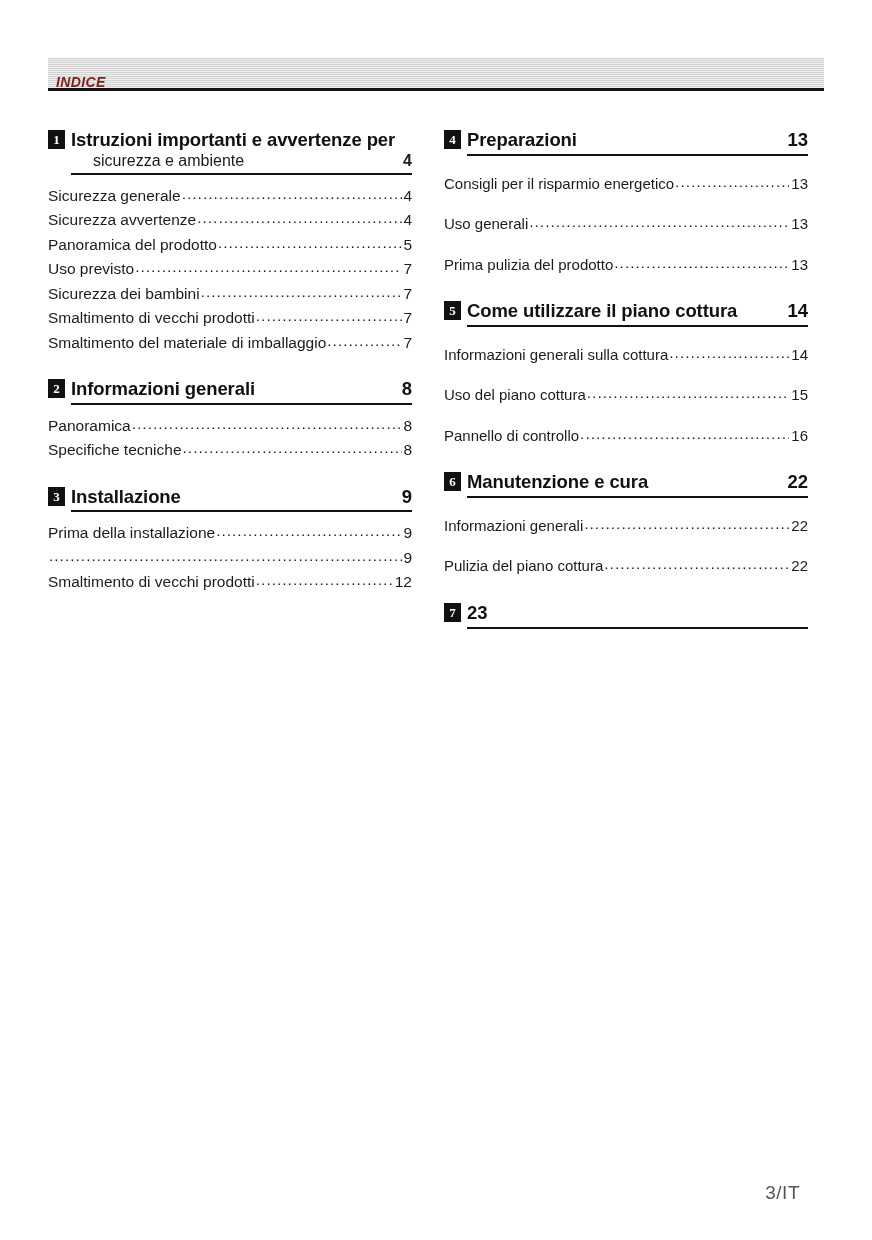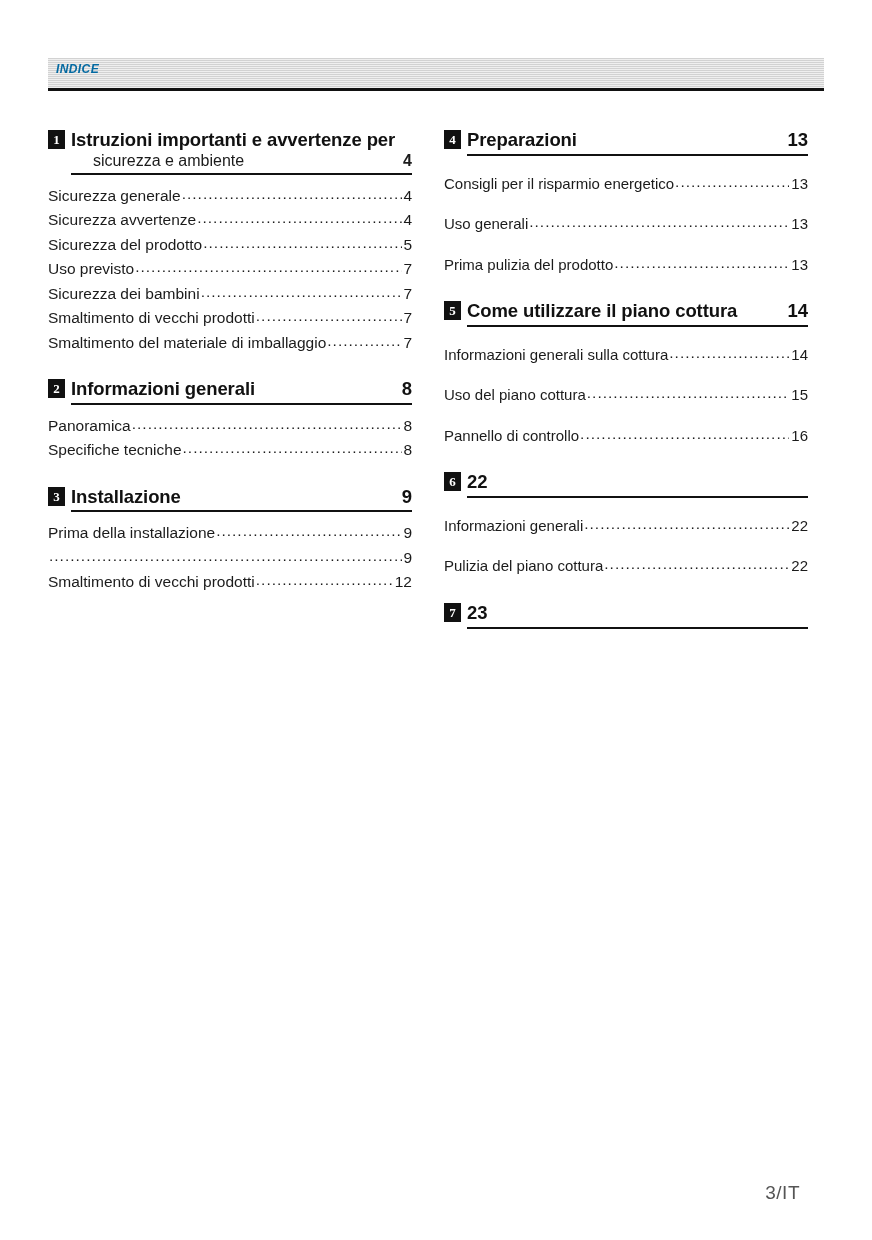--- a/index.html
+++ b/index.html
@@ -34,25 +34,25 @@
       repeating-linear-gradient(
         to bottom,
         #d2d2d2 0px, #d2d2d2 1px,
         #efefef 1px, #efefef 2px
       );
     border-bottom: 3px solid #111;
   }
   .header-title {
     position: absolute;
     left: 56px;
-    top: 62px;
-    font-size: 12px;
+    top: 74px;
+    font-size: 14px;
     font-weight: bold;
     letter-spacing: 0.4px;
-    color: #0369a1;
+    color: #7f1d1d;
     font-style: italic;
     background: transparent;
   }
   .header-title::after {
     content: "";
     display: block;
   }
 
   
   .col {
@@ -185,21 +185,21 @@
             <span class="label">Sicurezza generale</span>
             <span class="dots">..........................................................................................</span>
             <span class="pg">4</span>
           </div>
           <div class="entry">
             <span class="label">Sicurezza avvertenze</span>
             <span class="dots">..........................................................................................</span>
             <span class="pg">4</span>
           </div>
           <div class="entry">
-            <span class="label">Sicurezza del prodotto</span>
+            <span class="label">Panoramica del prodotto</span>
             <span class="dots">..........................................................................................</span>
             <span class="pg">5</span>
           </div>
           <div class="entry">
             <span class="label">Uso previsto</span>
             <span class="dots">..........................................................................................</span>
             <span class="pg">7</span>
           </div>
           <div class="entry">
             <span class="label">Sicurezza dei bambini</span>
@@ -315,20 +315,21 @@
             <span class="label">Pannello di controllo</span>
             <span class="dots">..........................................................................................</span>
             <span class="pg">16</span>
           </div>
         </div>
       </div>
       <div class="chapter">
         <div class="chapter-head">
           <span class="chapter-num">6</span>
           <span class="chapter-title-wrap">
+            <span class="chapter-title">Manutenzione e cura</span>
             <span class="chapter-page">22</span>
           </span>
         </div>
         <div class="entries">
           <div class="entry">
             <span class="label">Informazioni generali</span>
             <span class="dots">..........................................................................................</span>
             <span class="pg">22</span>
           </div>
           <div class="entry">

